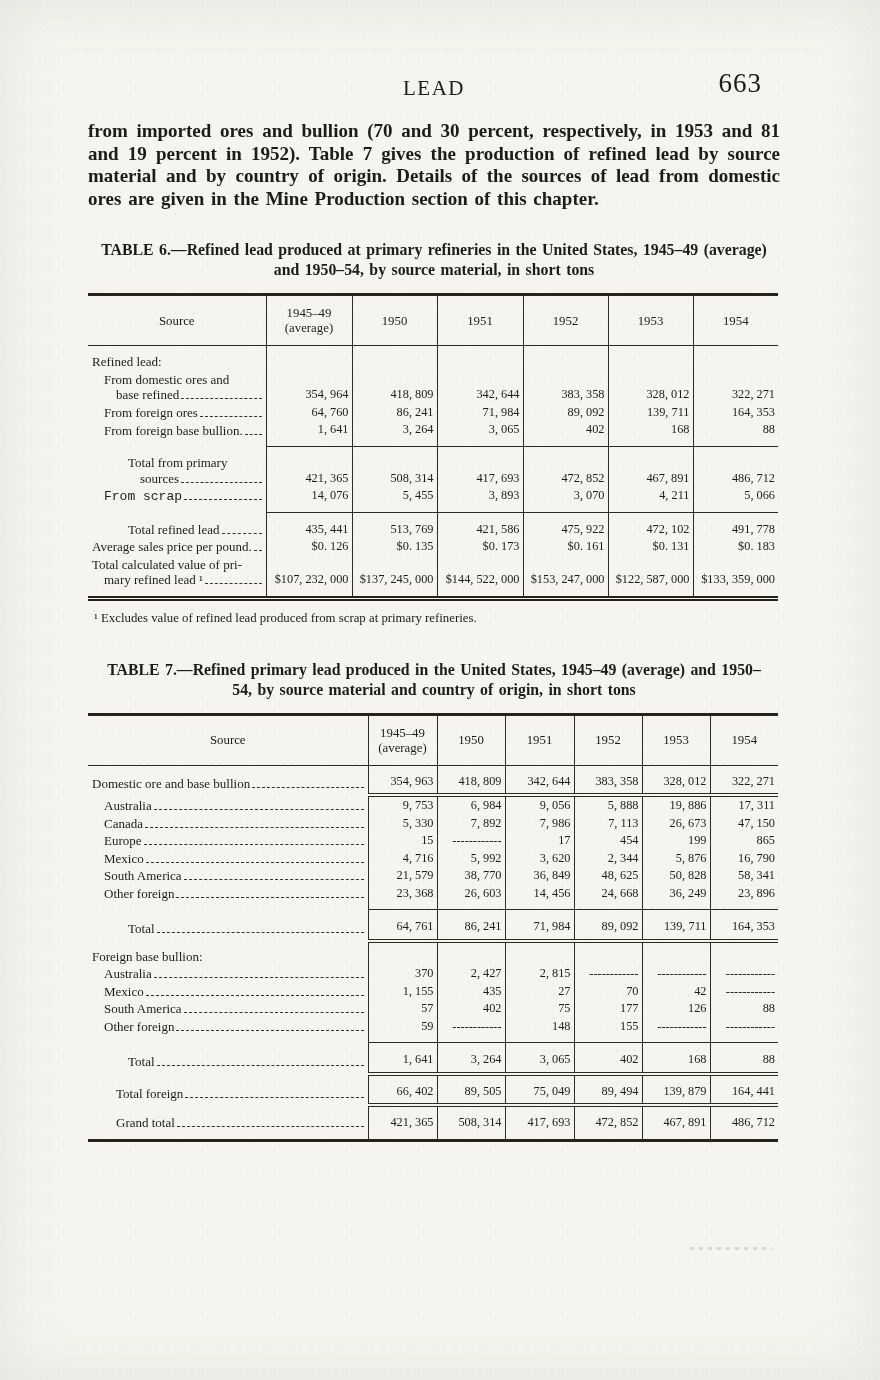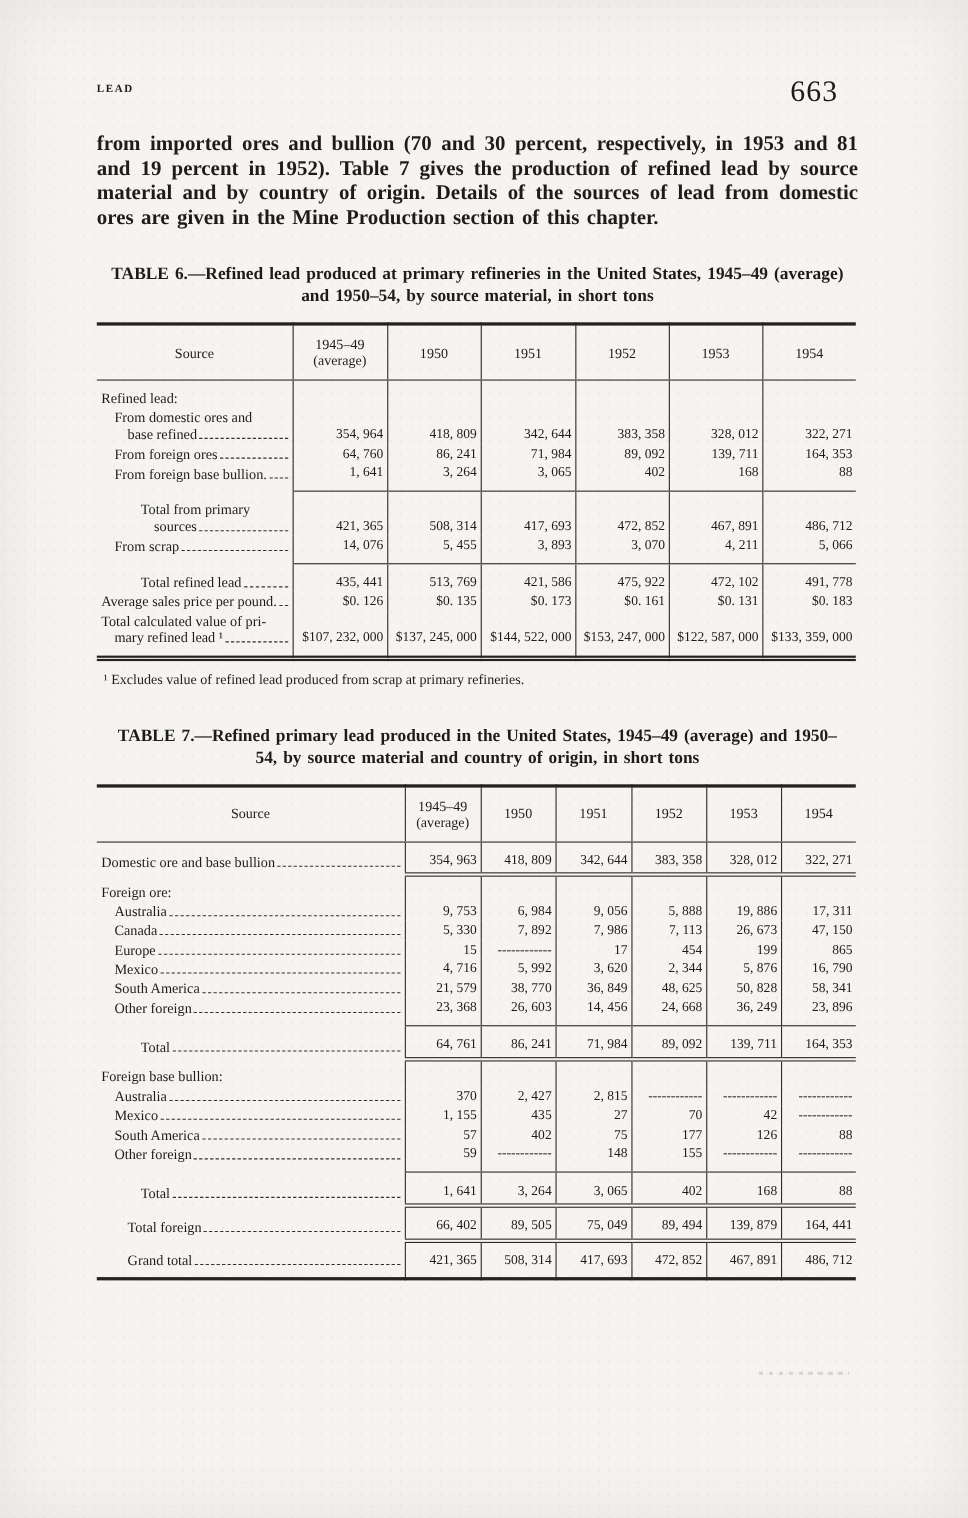--- a/index.html
+++ b/index.html
@@ -12,22 +12,22 @@
     overflow:hidden;
     font-family:"Liberation Serif","DejaVu Serif",serif;
     color:#1e1c19;
     box-shadow:inset 0 0 60px rgba(120,110,95,0.12);
   }
   .content{position:relative;padding:76px 0 0 88px;width:692px;}
 
   
   .pagehead{position:relative;height:36px;}
   .runhead{
-    display:block;
-    font-weight:bold;font-size:10px;letter-spacing:1.5px;
+    display:block;text-align:center;
+    font-weight:normal;font-size:21px;letter-spacing:1.5px;
   }
   .pagenum{
     position:absolute;right:18px;top:-8px;
     font-size:27px;letter-spacing:1px;
   }
 
   
   .intro{
     margin:8px 0 0 0;
     font-size:19px;line-height:22.5px;
@@ -206,21 +206,21 @@
             </td>
             <td class="num">421, 365</td>
             <td class="num">508, 314</td>
             <td class="num">417, 693</td>
             <td class="num">472, 852</td>
             <td class="num">467, 891</td>
             <td class="num">486, 712</td>
           </tr>
           <tr class="gb">
             <td class="lbl">
-              <div class="lbl-line" style="padding-left: 12px;">
+              <div class="lbl-line" style="padding-left: 12px; font-family: Liberation Mono, monospace;">
                 <span>From scrap</span>
                 <span class="leader"></span>
               </div>
             </td>
             <td class="num">14, 076</td>
             <td class="num">5, 455</td>
             <td class="num">3, 893</td>
             <td class="num">3, 070</td>
             <td class="num">4, 211</td>
             <td class="num">5, 066</td>
@@ -307,33 +307,20 @@
                 <span class="leader"></span>
               </div>
             </td>
             <td class="num">354, 963</td>
             <td class="num">418, 809</td>
             <td class="num">342, 644</td>
             <td class="num">383, 358</td>
             <td class="num">328, 012</td>
             <td class="num">322, 271</td>
           </tr>
-          <tr class="gt">
-            <td class="lbl">
-              <div class="lbl-line" style="padding-left: 0px;">
-                <span>Foreign ore:</span>
-              </div>
-            </td>
-            <td class="num"></td>
-            <td class="num"></td>
-            <td class="num"></td>
-            <td class="num"></td>
-            <td class="num"></td>
-            <td class="num"></td>
-          </tr>
           <tr>
             <td class="lbl">
               <div class="lbl-line" style="padding-left: 12px;">
                 <span>Australia</span>
                 <span class="leader"></span>
               </div>
             </td>
             <td class="num">9, 753</td>
             <td class="num">6, 984</td>
             <td class="num">9, 056</td>

